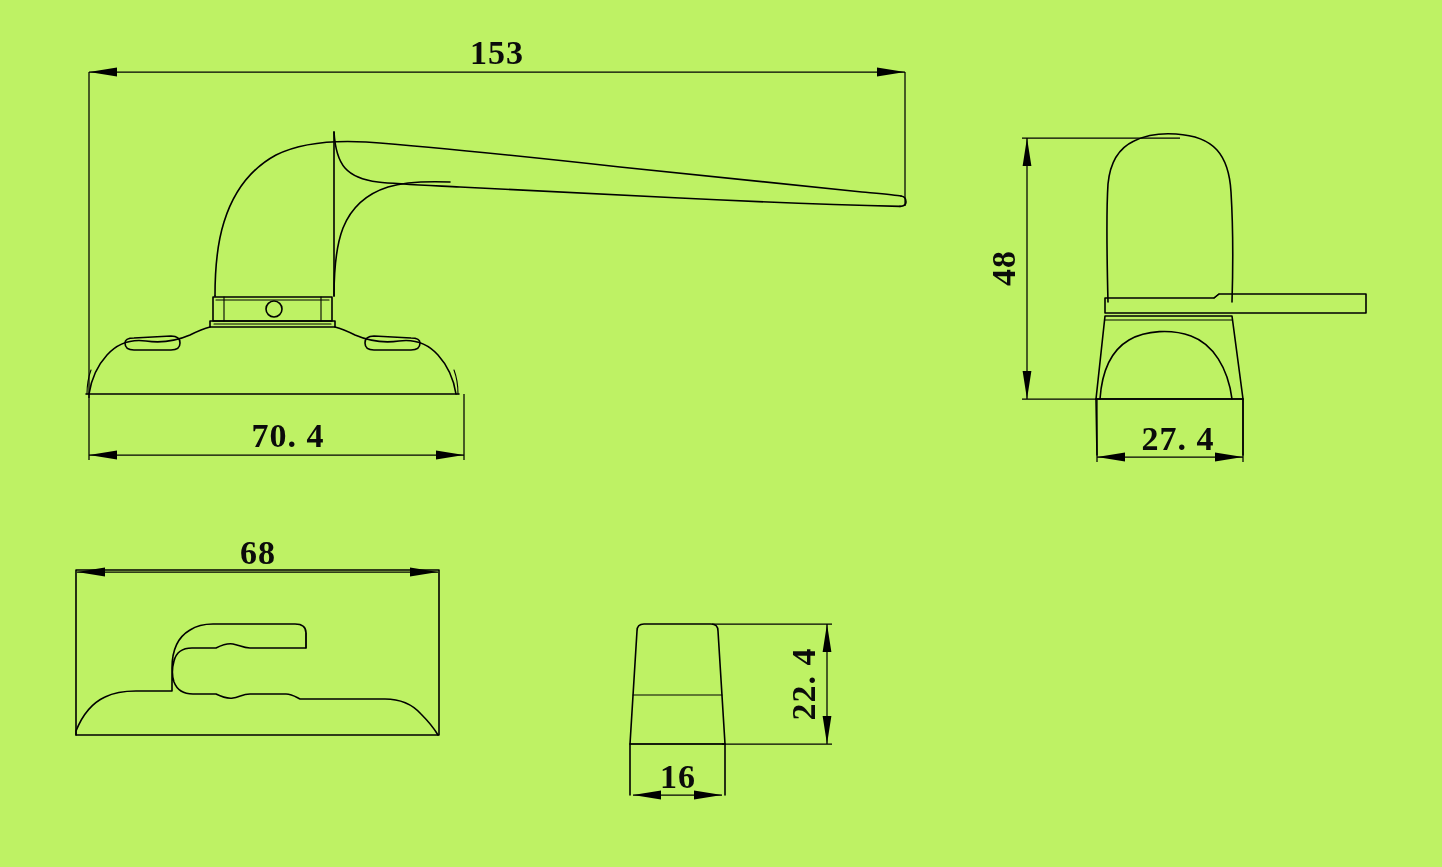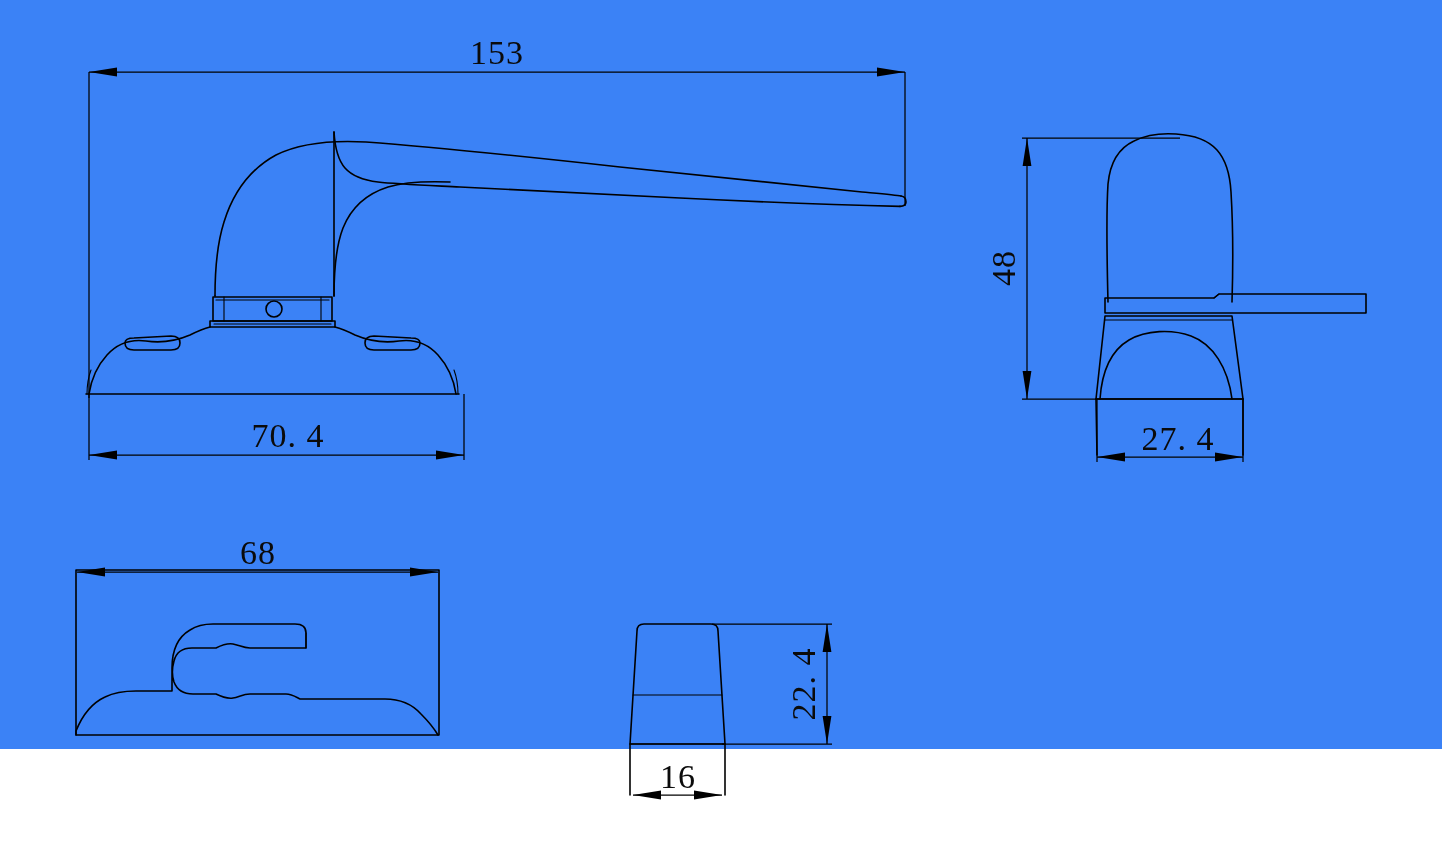--- a/index.html
+++ b/index.html
@@ -9,22 +9,23 @@
   }
   body {
     width: 1442px;
     height: 867px;
     font-family: "Liberation Serif", "DejaVu Serif", serif;
     overflow: hidden;
   }
   #drawing-root {
     position: relative;
     width: 1442px;
-    height: 749px;
-    background: #3b82f6;
+    height: 867px;
+    background: #bef264;
+    font-weight: bold;
   }
   svg#cad {
     position: absolute;
     left: 0;
     top: 0;
     width: 1442px;
     height: 867px;
     display: block;
   }
   .outline {

